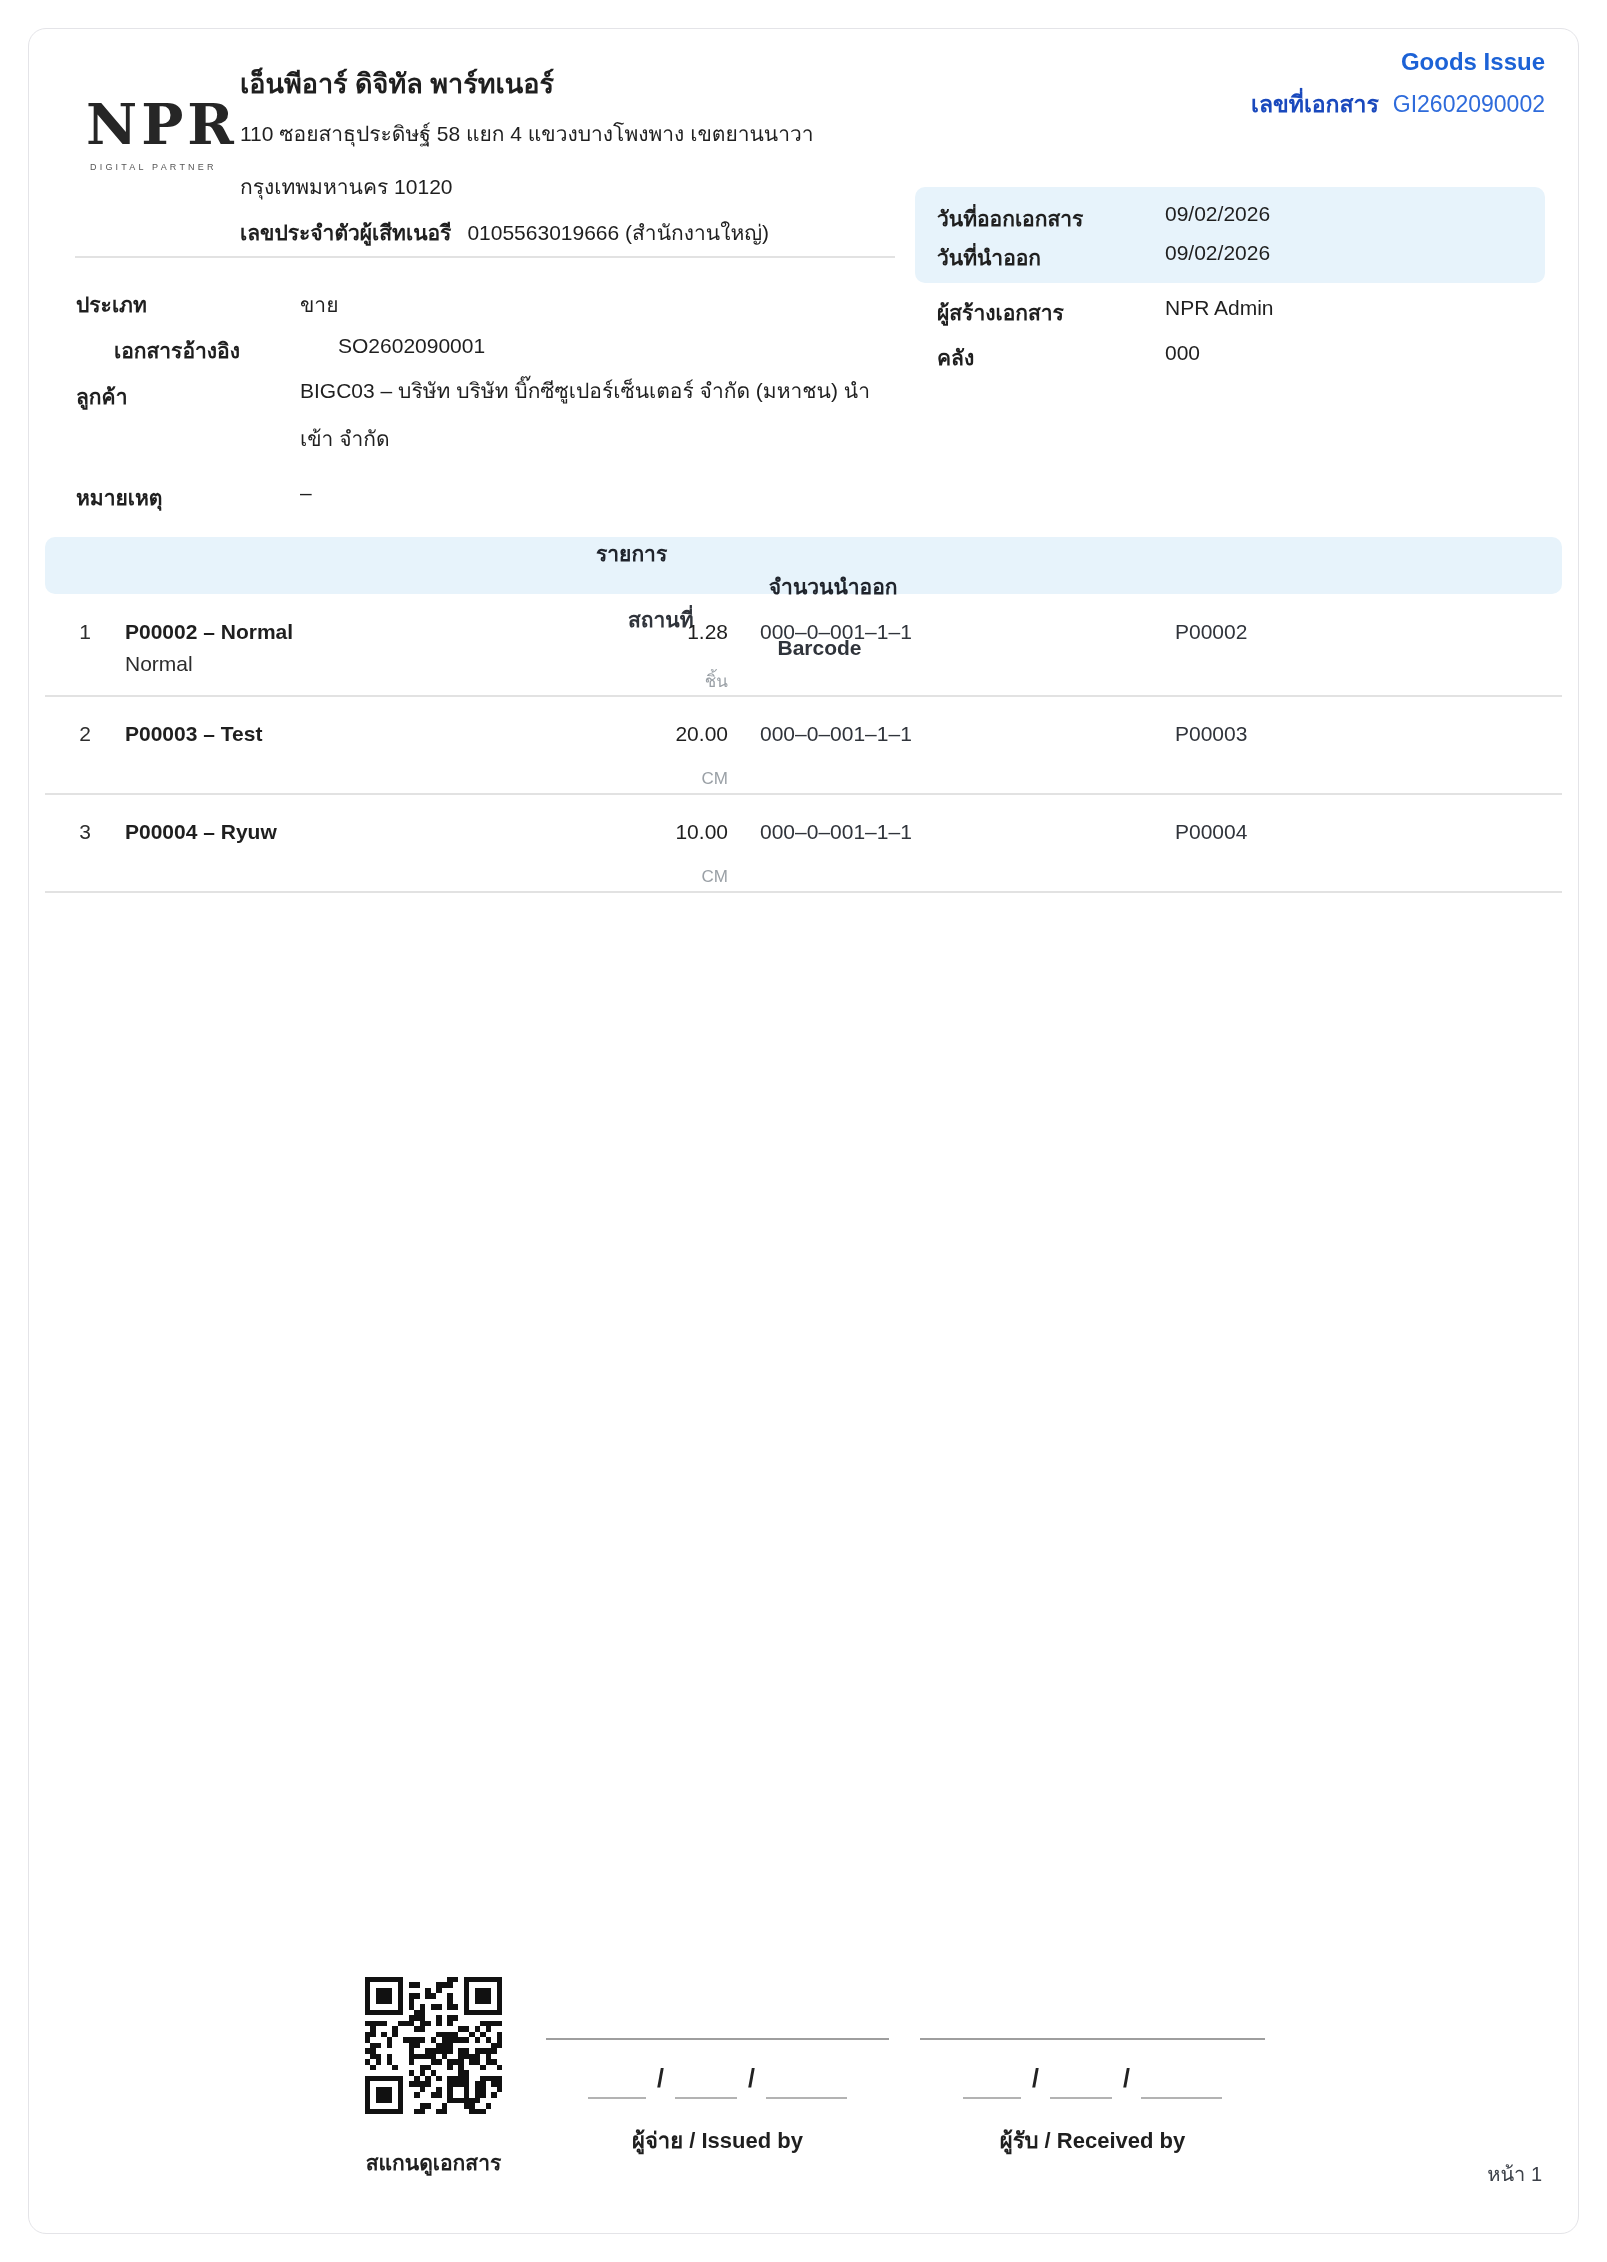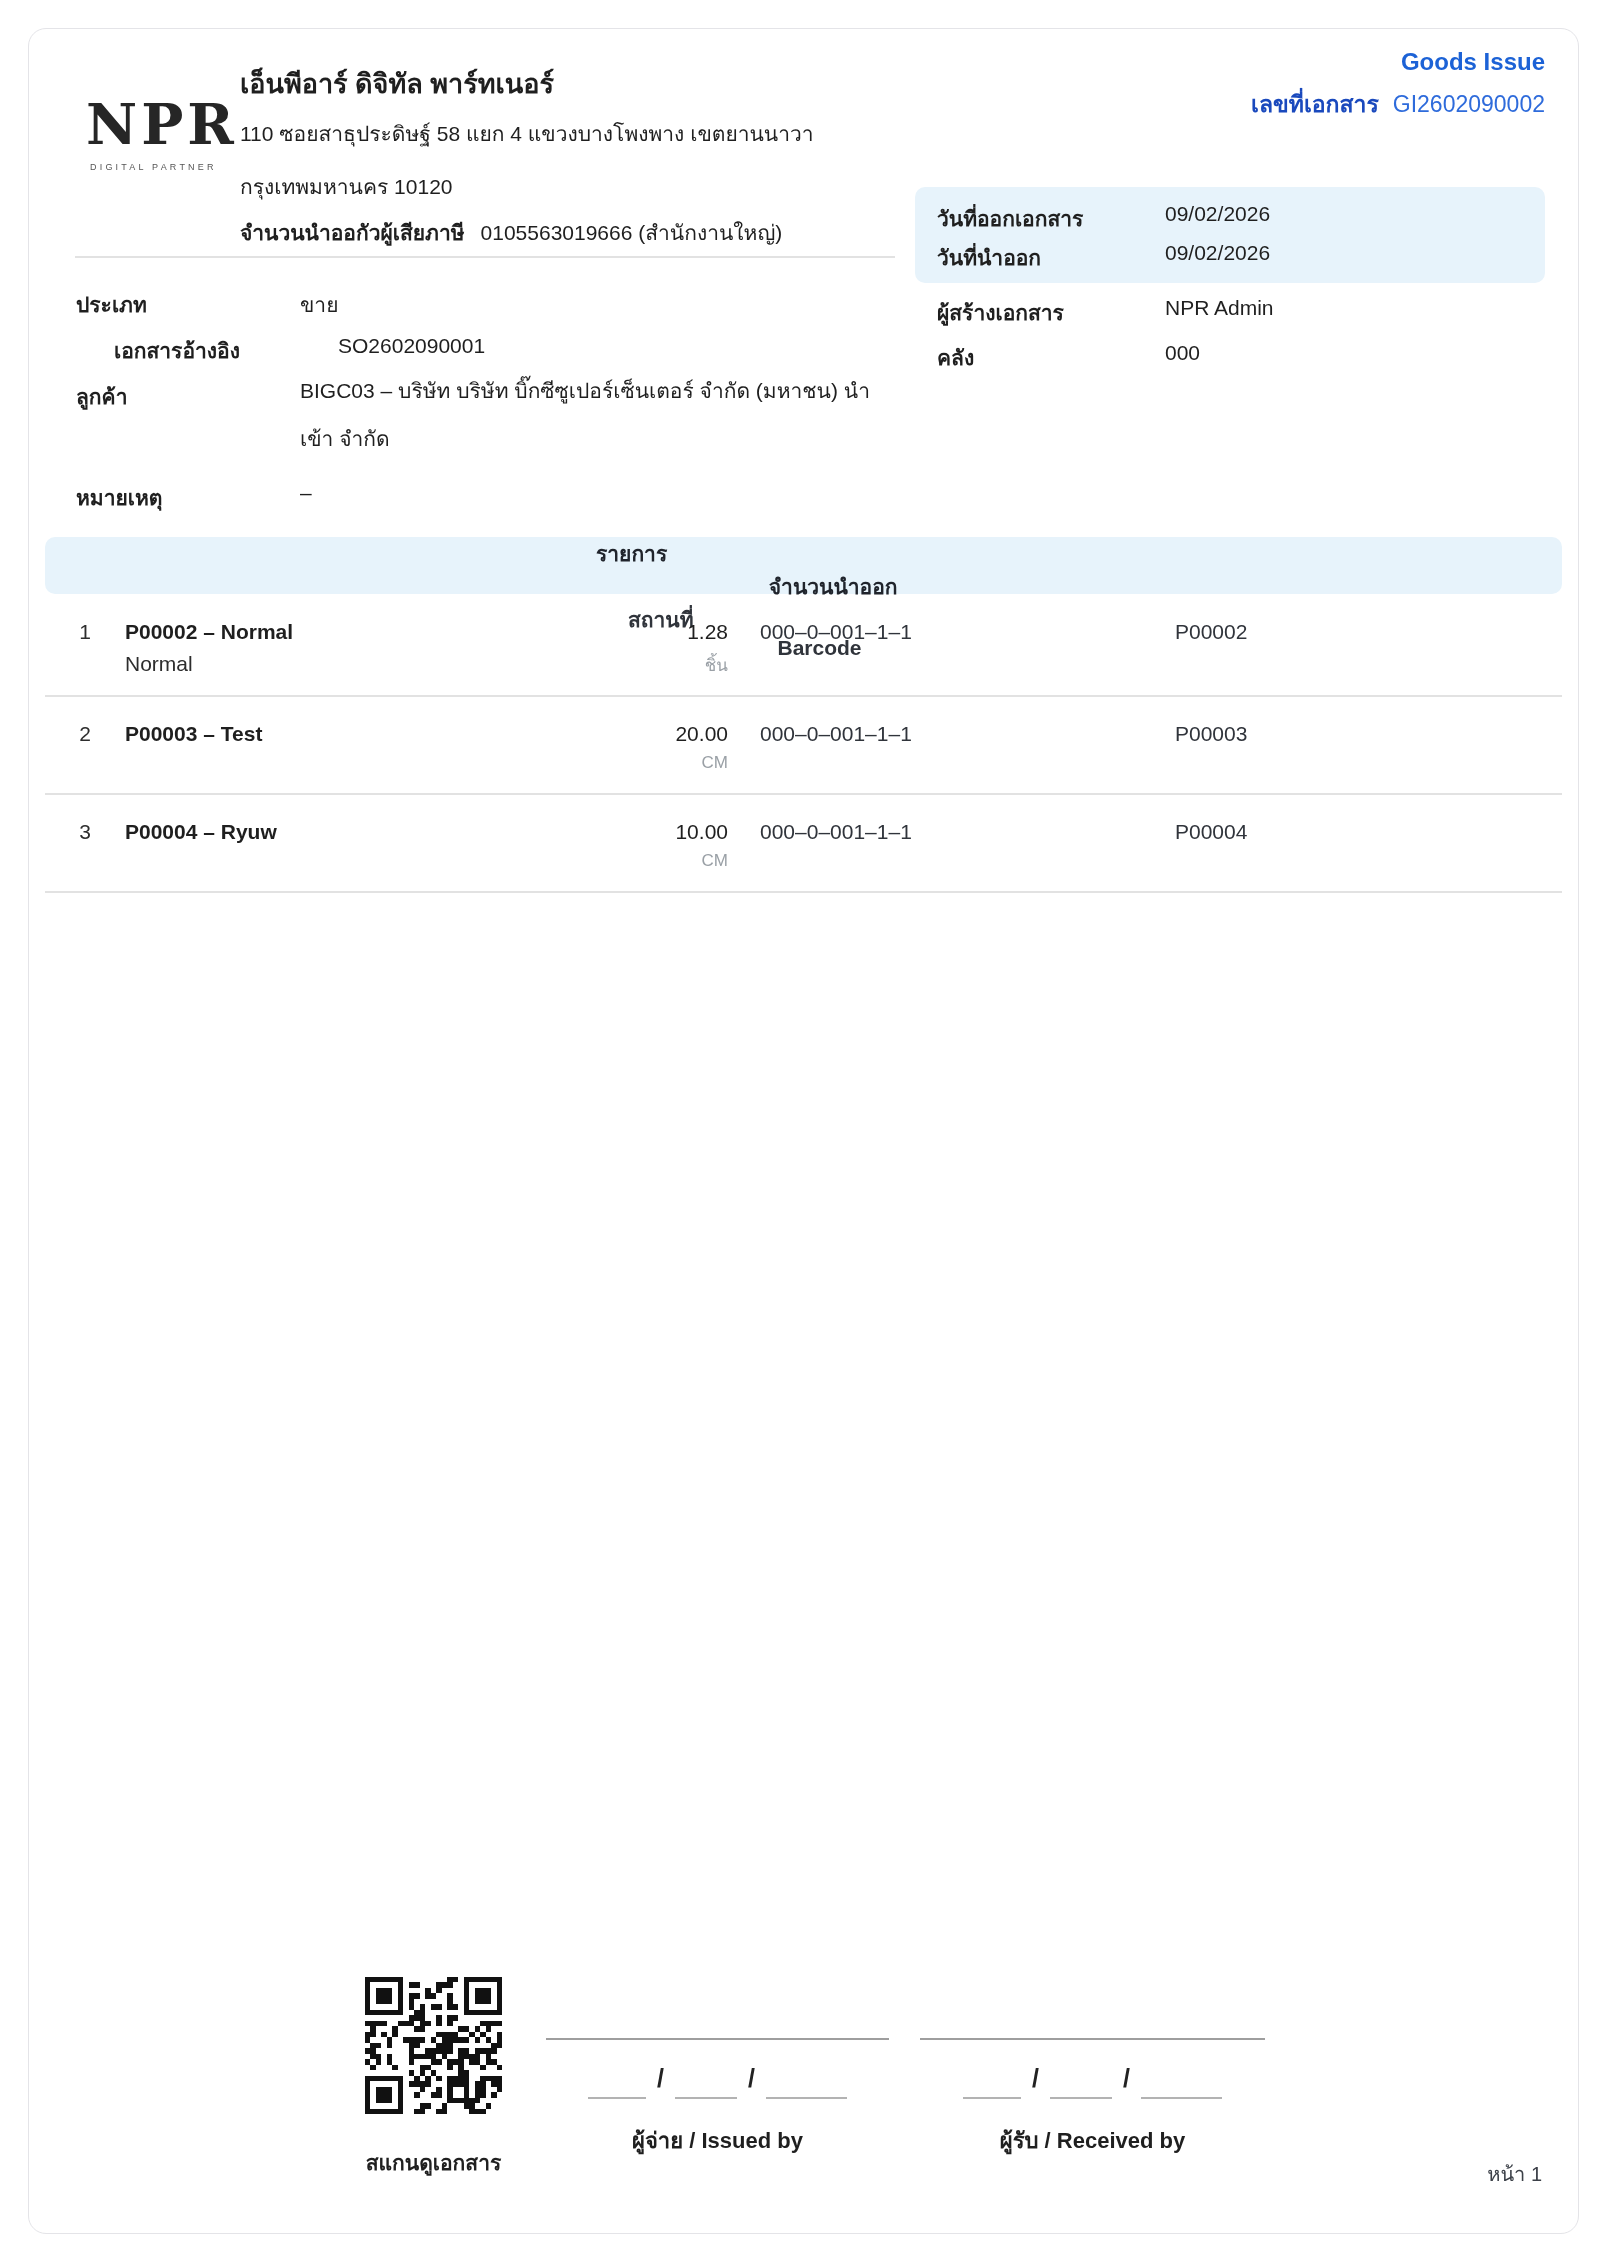--- a/index.html
+++ b/index.html
@@ -57,21 +57,21 @@
     border-radius:10px;display:flex;align-items:center;font-size:21px;font-weight:700;color:#20242c;flex-direction:column;}
   .trow{left:45px;width:1517px;display:flex;align-items:flex-start;font-size:21px;
     border-bottom:2px solid var(--divider);}
   .c-no{width:80px;text-align:center;flex:none;color:#2d2d2d;}
   .c-item{width:415px;flex:none;}
   .c-qty{width:188px;flex:none;text-align:right;}
   .c-loc{width:415px;flex:none;padding-left:32px;color:#30343b;}
   .c-bar{flex:1;padding-left:32px;color:#30343b;}
   .item-title{font-weight:700;}
   .item-desc{margin-top:8px;color:#2d2d2d;}
-  .unit{margin-top:7px;font-size:17px;color:var(--text-gray);}
+  .unit{margin-top:23px;font-size:17px;color:var(--text-gray);}
   .row1{top:594px;height:103px;padding-top:26px;}
   .row2{top:697px;height:98px;padding-top:25px;}
   .row3{top:795px;height:98px;padding-top:25px;}
 
   
   .qr-box{left:365px;top:1977px;width:137px;height:137px;}
   .qr-box svg{width:137px;height:137px;display:block;}
   .qr-label{left:345px;top:2146px;width:177px;text-align:center;font-size:21px;font-weight:700;}
   .sig-block{top:2038px;border-top:2px solid #9e9e9e;}
   .sig-1{left:546px;width:343px;}
@@ -87,21 +87,21 @@
 <body>
 
 <div class="card abs"></div>
 
 <div class="abs logo-text">NPR</div>
 <div class="abs logo-sub">DIGITAL PARTNER</div>
 <div class="abs company-name">เอ็นพีอาร์ ดิจิทัล พาร์ทเนอร์</div>
 <div class="abs addr1">110 ซอยสาธุประดิษฐ์ 58 แยก 4 แขวงบางโพงพาง เขตยานนาวา</div>
 <div class="abs addr2">กรุงเทพมหานคร 10120</div>
 <div class="abs tax-row">
-  <span class="lab">จำนวนนำออกัวผู้เสียภาษี</span>
+  <span class="lab">เลขประจำตัวผู้เสีทเนอรี</span>
   <span class="val">0105563019666 (สำนักงานใหญ่)</span>
 </div>
 <div class="abs head-divider"></div>
 
 <div class="abs title-block">
   <div class="doc-subtitle">Goods Issue</div>
   <div class="doc-no-row">
     <span class="lab">เลขที่เอกสาร</span>
     <span class="val">GI2602090002</span>
   </div>

